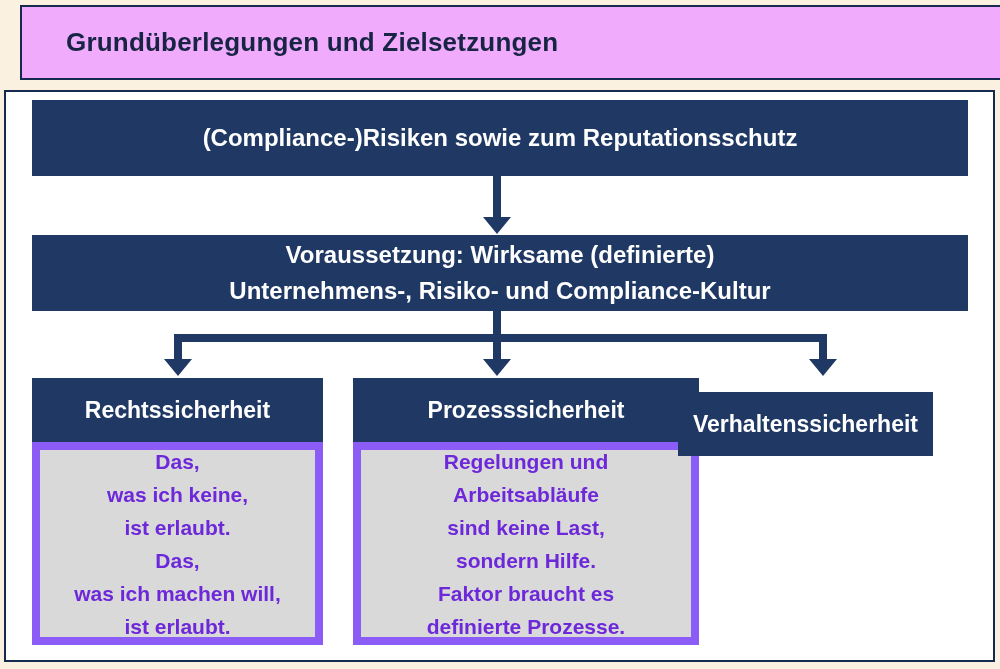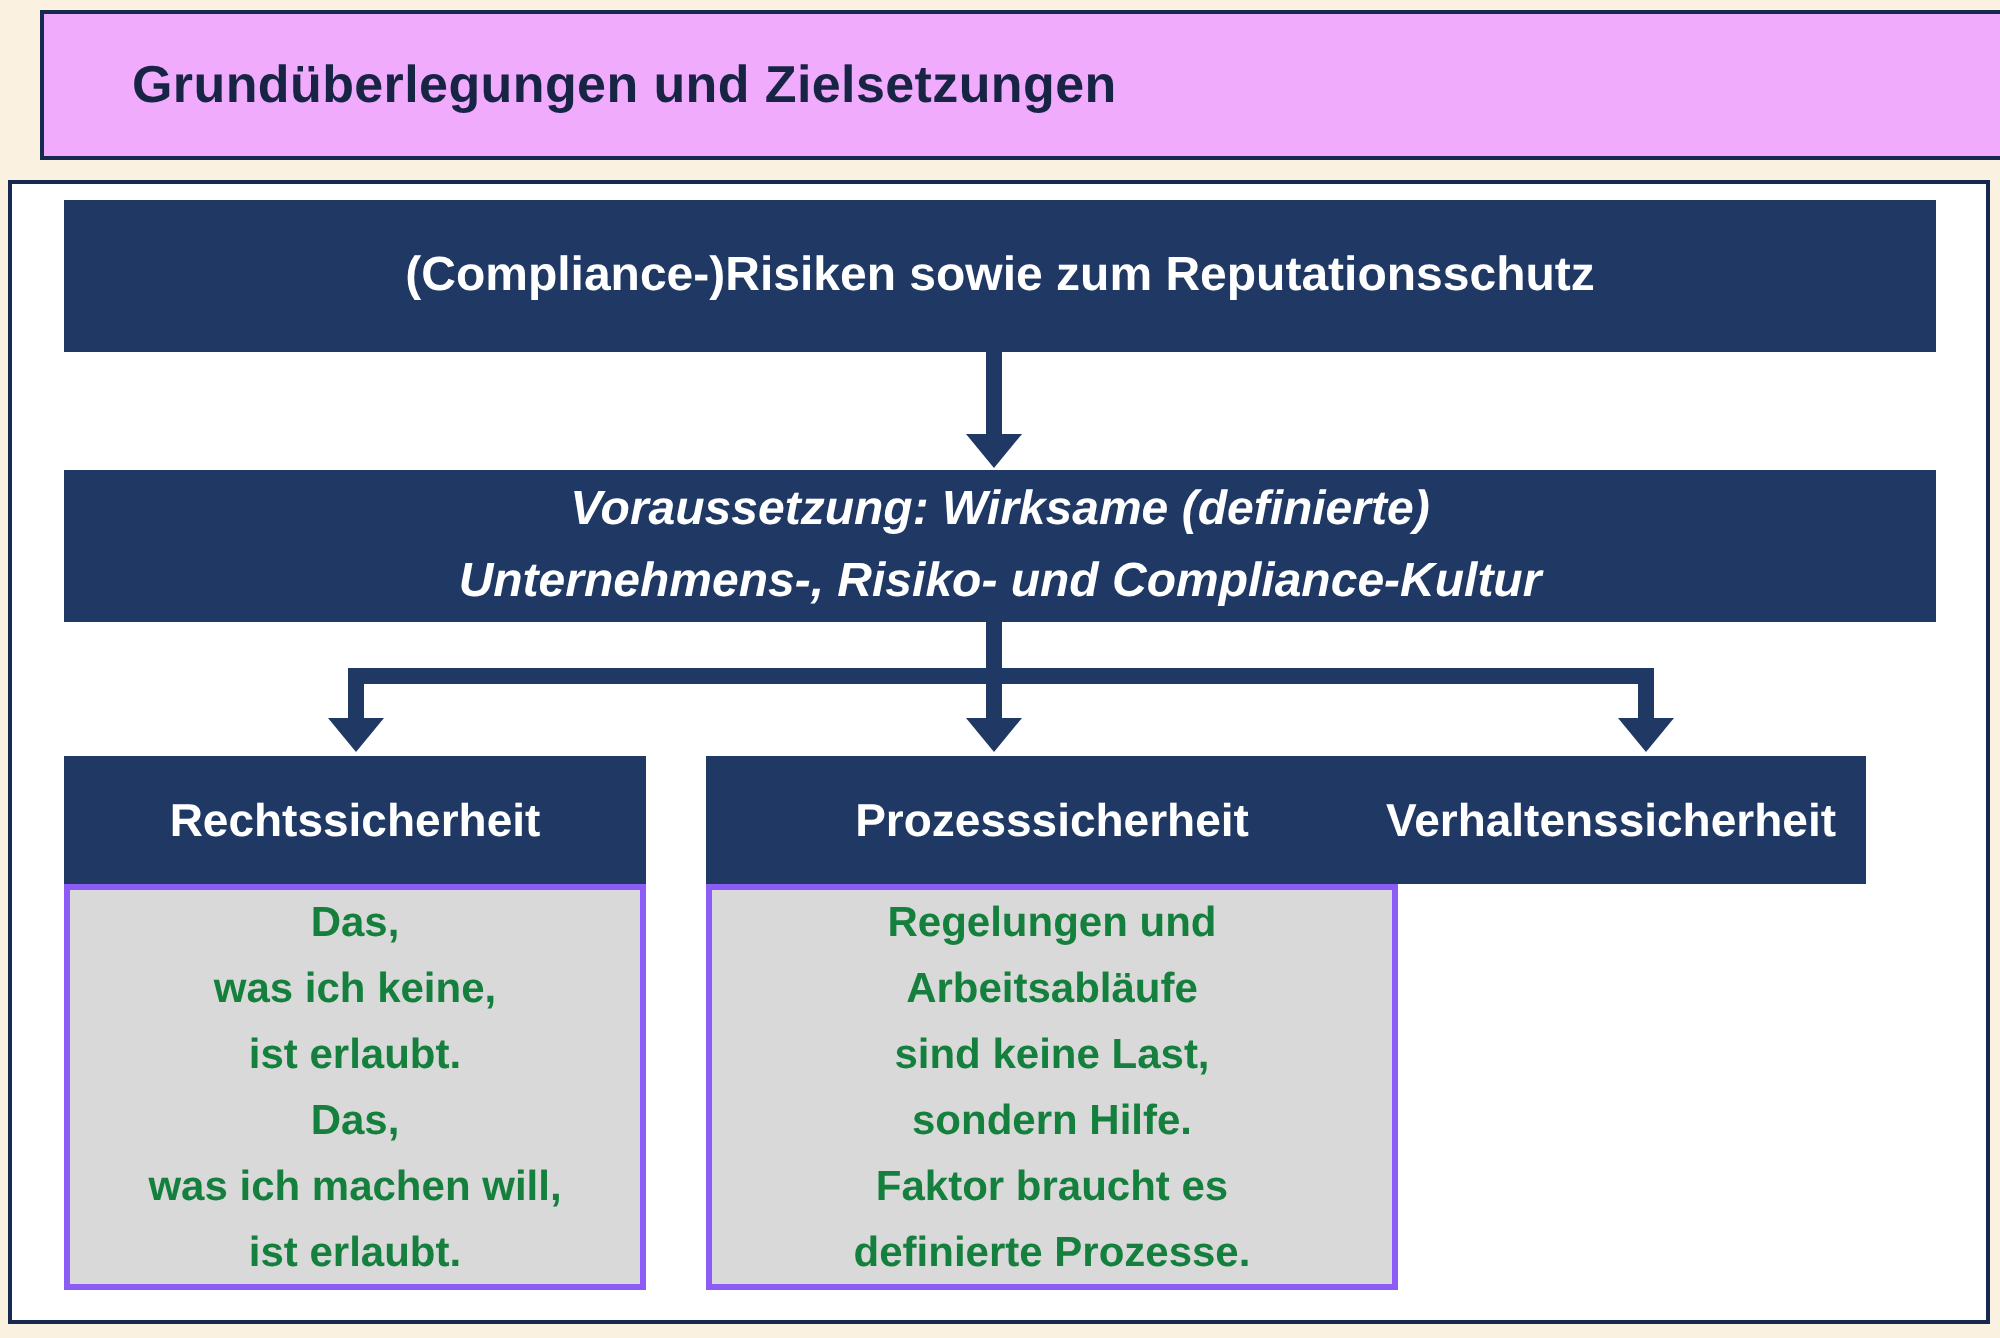--- a/index.html
+++ b/index.html
@@ -27,47 +27,47 @@
   }
 
   
   .banner {
     position: absolute; left: 32px; width: 936px; height: 76px;
     background: #1F3864; color: #FFFFFF;
     display: flex; flex-direction: column; align-items: center; justify-content: center;
     text-align: center; font-size: 24px; line-height: 36px;
   }
   .banner-1 { top: 100px; }
-  .banner-2 { top: 235px; font-style: italic; }
+  .banner-2 { top: 235px; }
 
   
   .navy { background: #1F3864; }
   .stem { position: absolute; width: 8px; }
   .hbar { position: absolute; height: 8px; }
   .arrow-head {
     position: absolute; width: 0; height: 0;
     border-left: 14px solid transparent;
     border-right: 14px solid transparent;
     border-top: 17px solid #1F3864;
   }
 
   
   .col { position: absolute; top: 378px; border-radius: 25px; }
   .col-1 { left: 32px;  width: 291px; }
   .col-2 { left: 353px; width: 346px; }
-  .col-3 { left: 678px; width: 255px; }
+  .col-3 { left: 678px; width: 255px; margin-top: 14px; }
   .col-header {
     height: 64px; background: #1F3864; color: #FFFFFF;
     display: flex; align-items: center; justify-content: center;
     font-size: 23px;
   }
   .col-body {
-    height: 203px; background: #D9D9D9; border: 3px solid #8b5cf6;
+    height: 203px; background: #D9D9D9; border: 8px solid #8b5cf6;
     display: flex; flex-direction: column; align-items: center; justify-content: center;
-    text-align: center; color: #15803d; font-size: 21px; line-height: 33px;
+    text-align: center; color: #6d28d9; font-size: 21px; line-height: 33px;
   }
 </style>
 </head>
 <body>
 
 <div class="canvas">
 
   <div class="title-box">
     <h1>Grundüberlegungen und Zielsetzungen</h1>
   </div>

